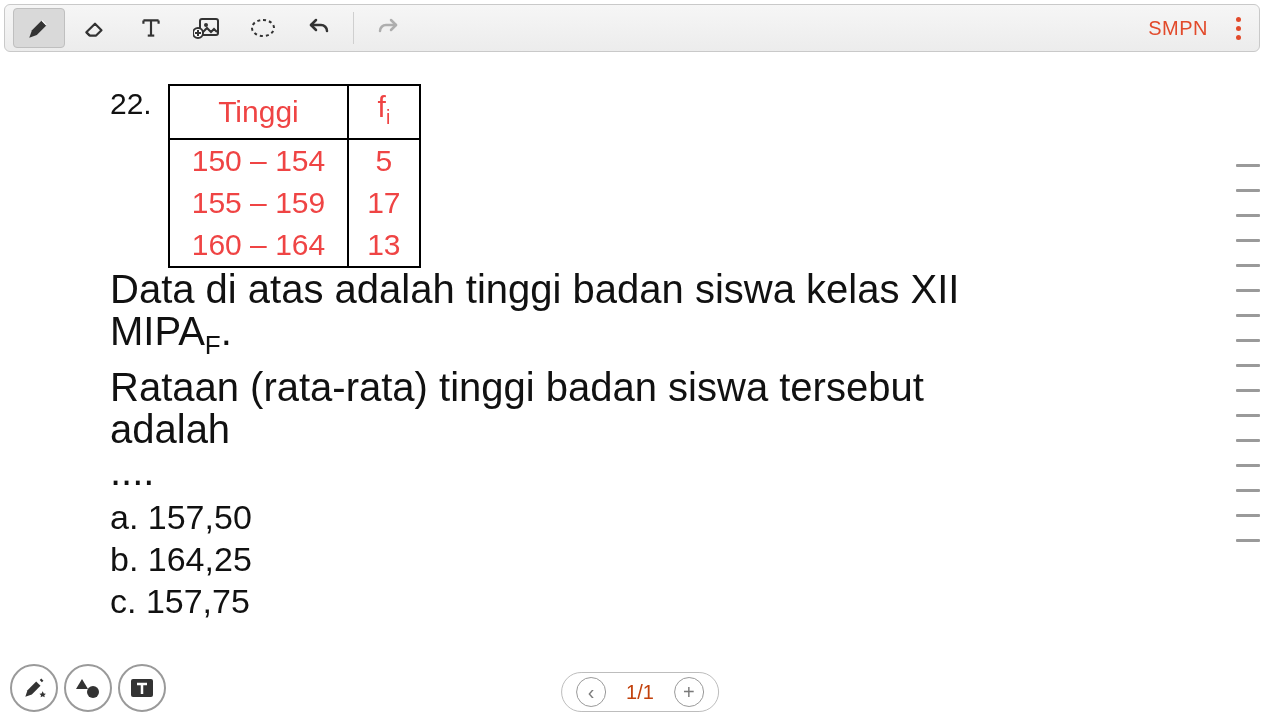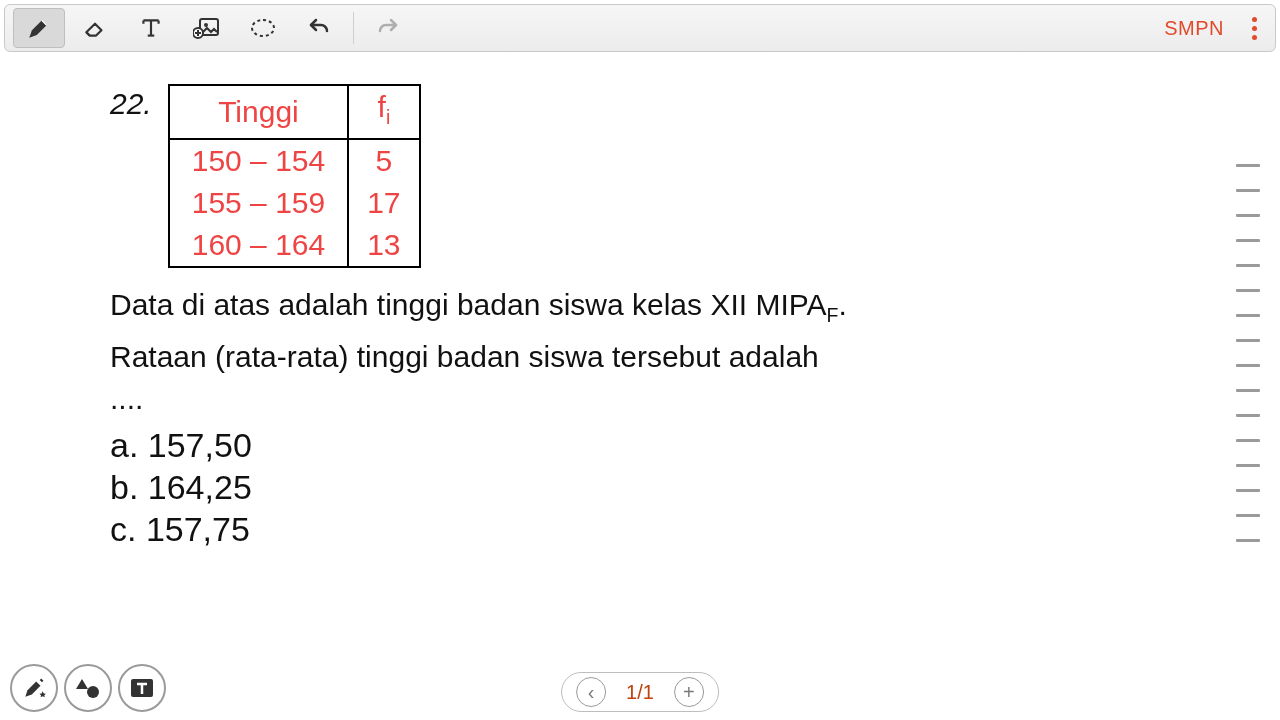--- a/index.html
+++ b/index.html
@@ -1,18 +1,18 @@
 <!DOCTYPE html>
 <html><head>
 <meta charset="utf-8">
 <style>
   * { box-sizing: border-box; margin: 0; padding: 0; }
   html, body { width: 1280px; height: 720px; font-family: Arial, Helvetica, sans-serif; background: #fff; overflow: hidden; }
   .toolbar {
-    position: absolute; top: 4px; left: 4px; right: 4px; height: 48px;
+    position: absolute; top: 4px; left: 4px; right: 20px; height: 48px;
     background: linear-gradient(#f6f6f6, #ececec);
     border: 1px solid #c9c9c9; border-radius: 6px;
     display: flex; align-items: center; padding: 0 8px; gap: 4px;
   }
   .tbtn {
     width: 52px; height: 40px; display: flex; align-items: center; justify-content: center;
     border-radius: 4px; cursor: pointer;
   }
   .tbtn.active { background: #d9d9d9; border: 1px solid #bfbfbf; }
   .tsep { width: 1px; height: 32px; background: #cfcfcf; margin: 0 4px; }
@@ -20,29 +20,29 @@
   .brand { color: #e24a2b; font-weight: 500; font-size: 20px; margin-right: 14px; letter-spacing: 0.5px; }
   .more-dots { display: flex; flex-direction: column; gap: 4px; padding: 0 10px; cursor: pointer; }
   .more-dots span { width: 5px; height: 5px; border-radius: 50%; background: #e24a2b; }
   svg { display: block; }
 
   .page {
     position: absolute; top: 60px; left: 0; right: 0; bottom: 0; overflow: hidden;
   }
   .content { position: absolute; top: 24px; left: 110px; color: #111; }
   .qrow { display: flex; align-items: flex-start; gap: 16px; }
-  .qnum { font-size: 30px; line-height: 40px; font-style: italic; }
+  .qnum { font-size: 30px; line-height: 40px; }
   table.stat { border-collapse: collapse; color: #ef4444; }
   table.stat th, table.stat td { border: 2.5px solid #000; padding: 1px 18px; font-size: 30px; font-weight: 400; text-align: center; line-height: 40px; }
   table.stat td.range { text-align: left; padding-left: 22px; padding-right: 22px; }
   table.stat tbody tr td { border-top: none; border-bottom: none; }
   table.stat tbody tr:first-child td { border-top: 2.5px solid #000; }
   table.stat tbody tr:last-child td { border-bottom: 2.5px solid #000; }
   .sub { font-size: 0.65em; vertical-align: sub; }
-  .body-text { margin-top: 16px; font-size: 30px; line-height: 42px; max-width: 860px; }
+  .body-text { margin-top: 0; font-size: 40px; line-height: 42px; max-width: 860px; }
   .opts { margin-top: 4px; font-size: 34px; line-height: 42px; }
 
   
   .ticks { position: absolute; right: 20px; top: 104px; display: flex; flex-direction: column; gap: 22px; }
   .ticks span { width: 24px; height: 3px; background: #9a9a9a; border-radius: 1px; }
 
   
   .float-tools { position: absolute; left: 10px; bottom: 8px; display: flex; gap: 6px; }
   .circ {
     width: 48px; height: 48px; border-radius: 50%; background: #fff;

